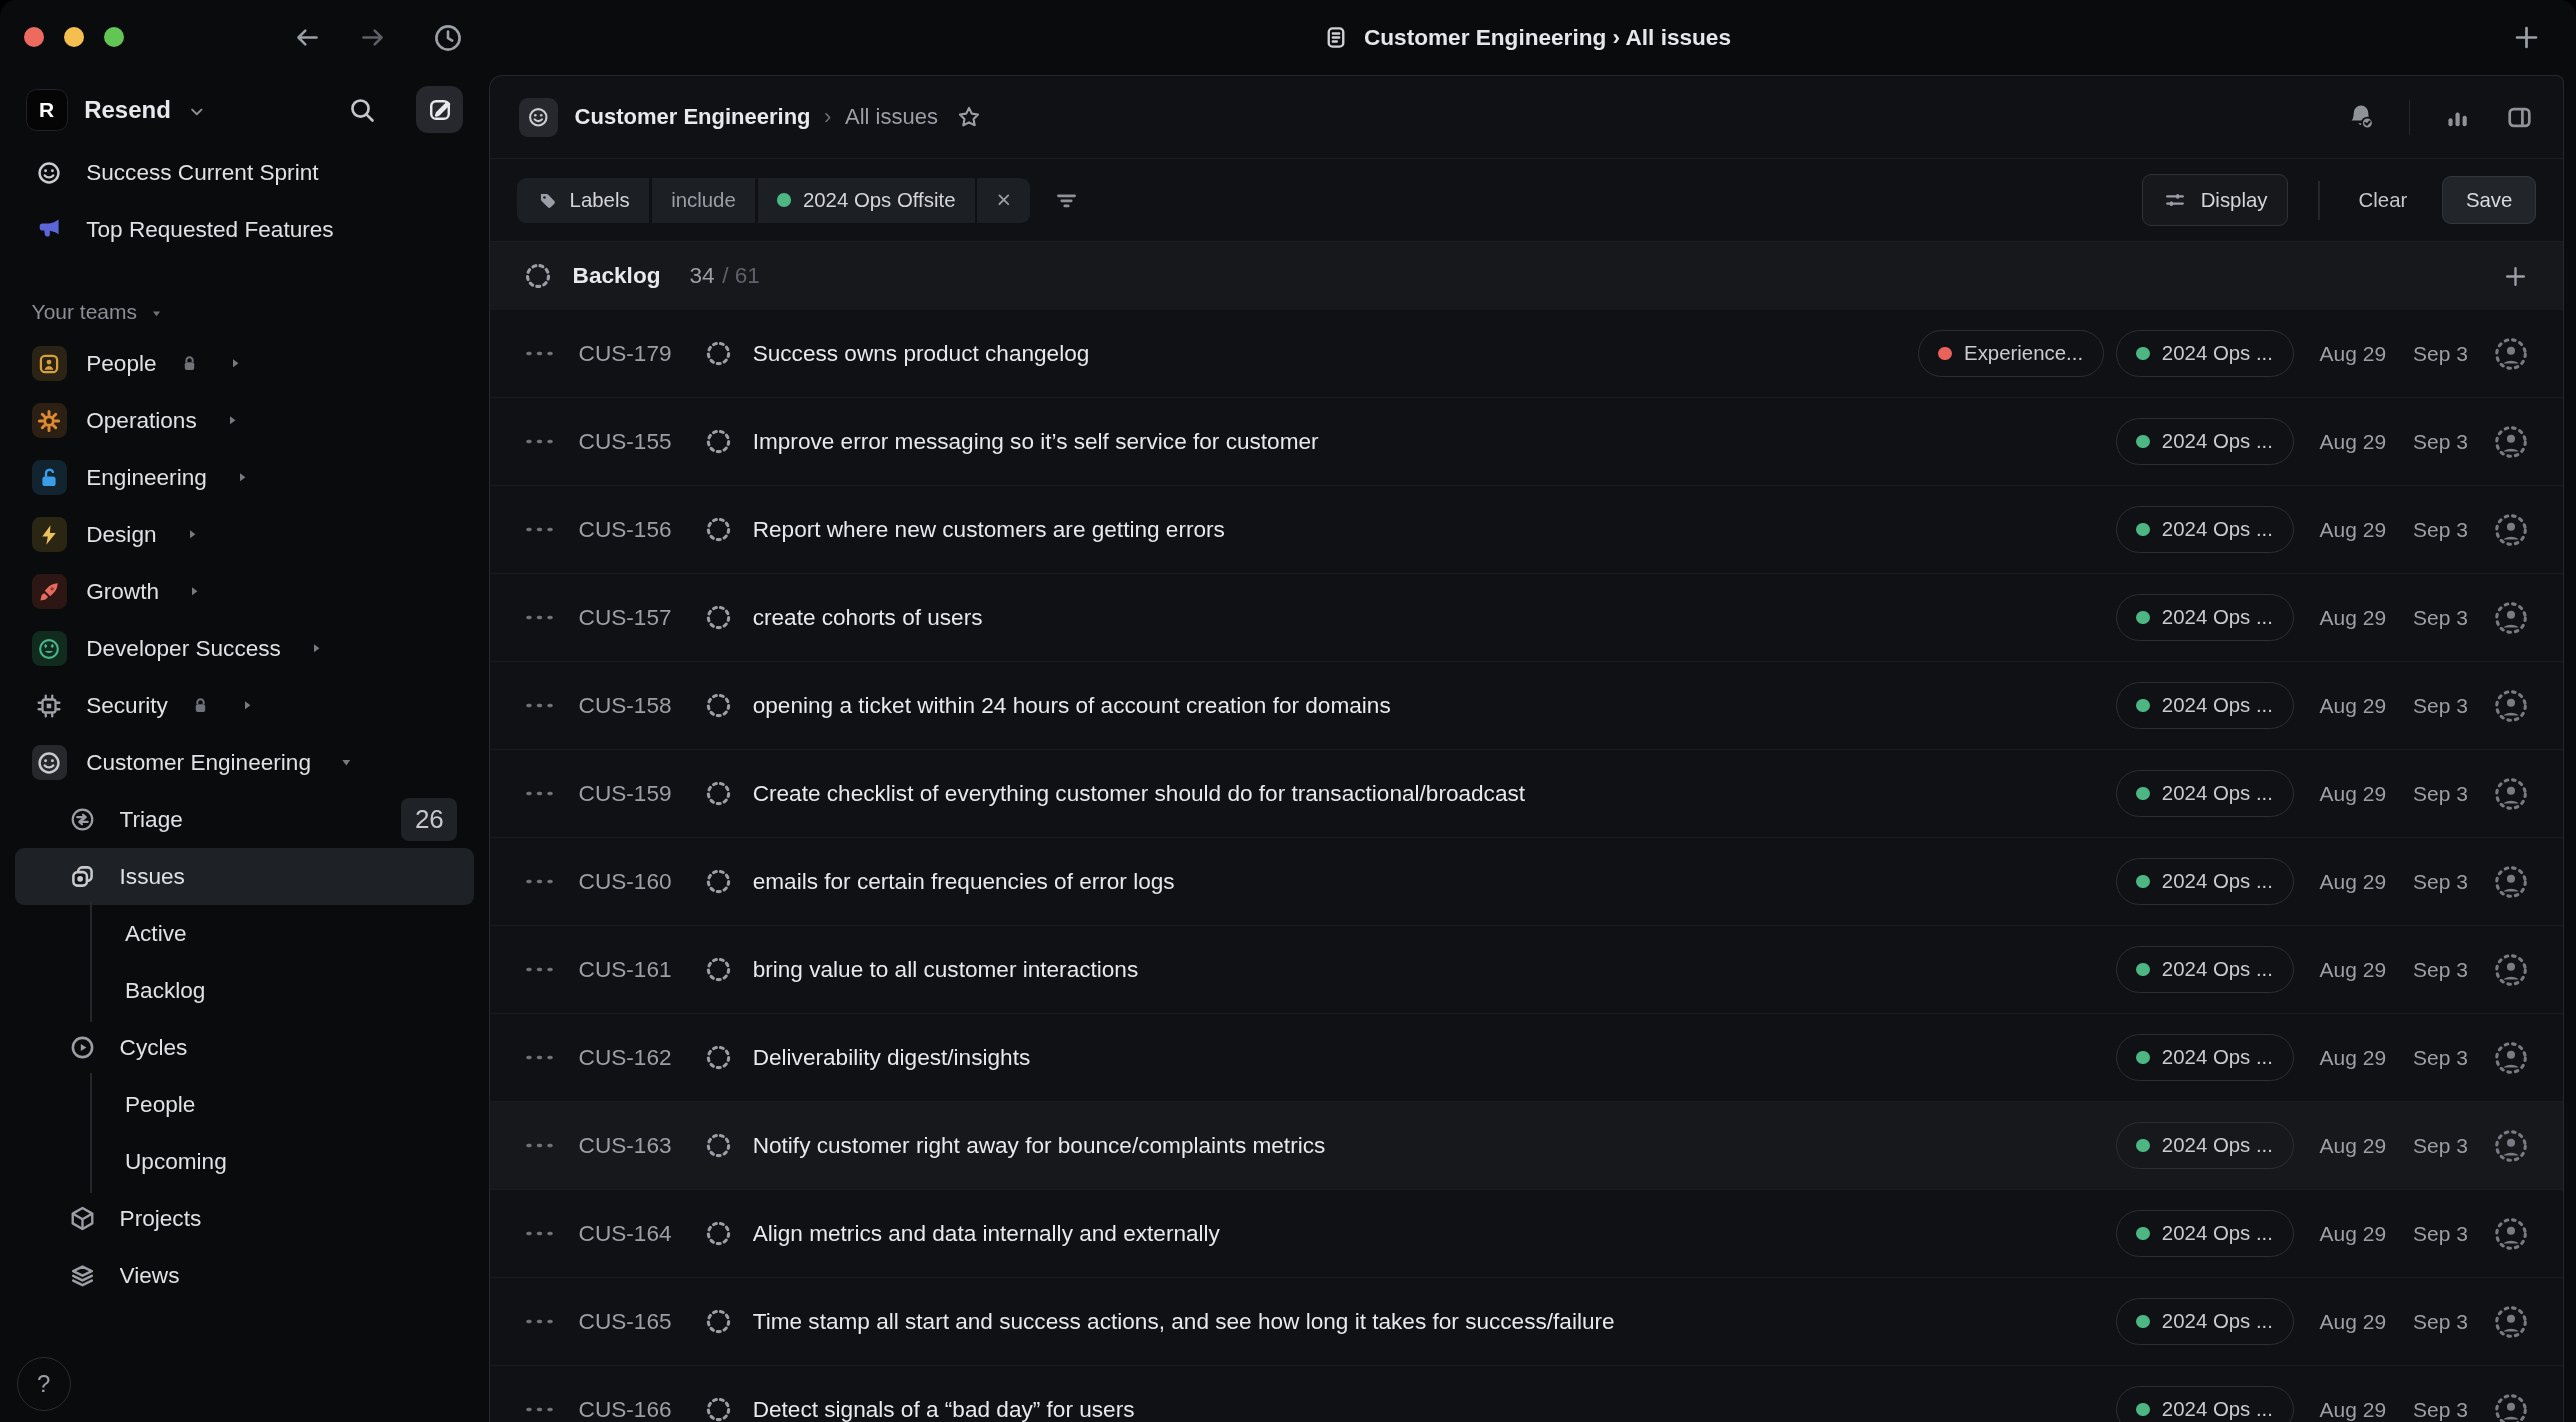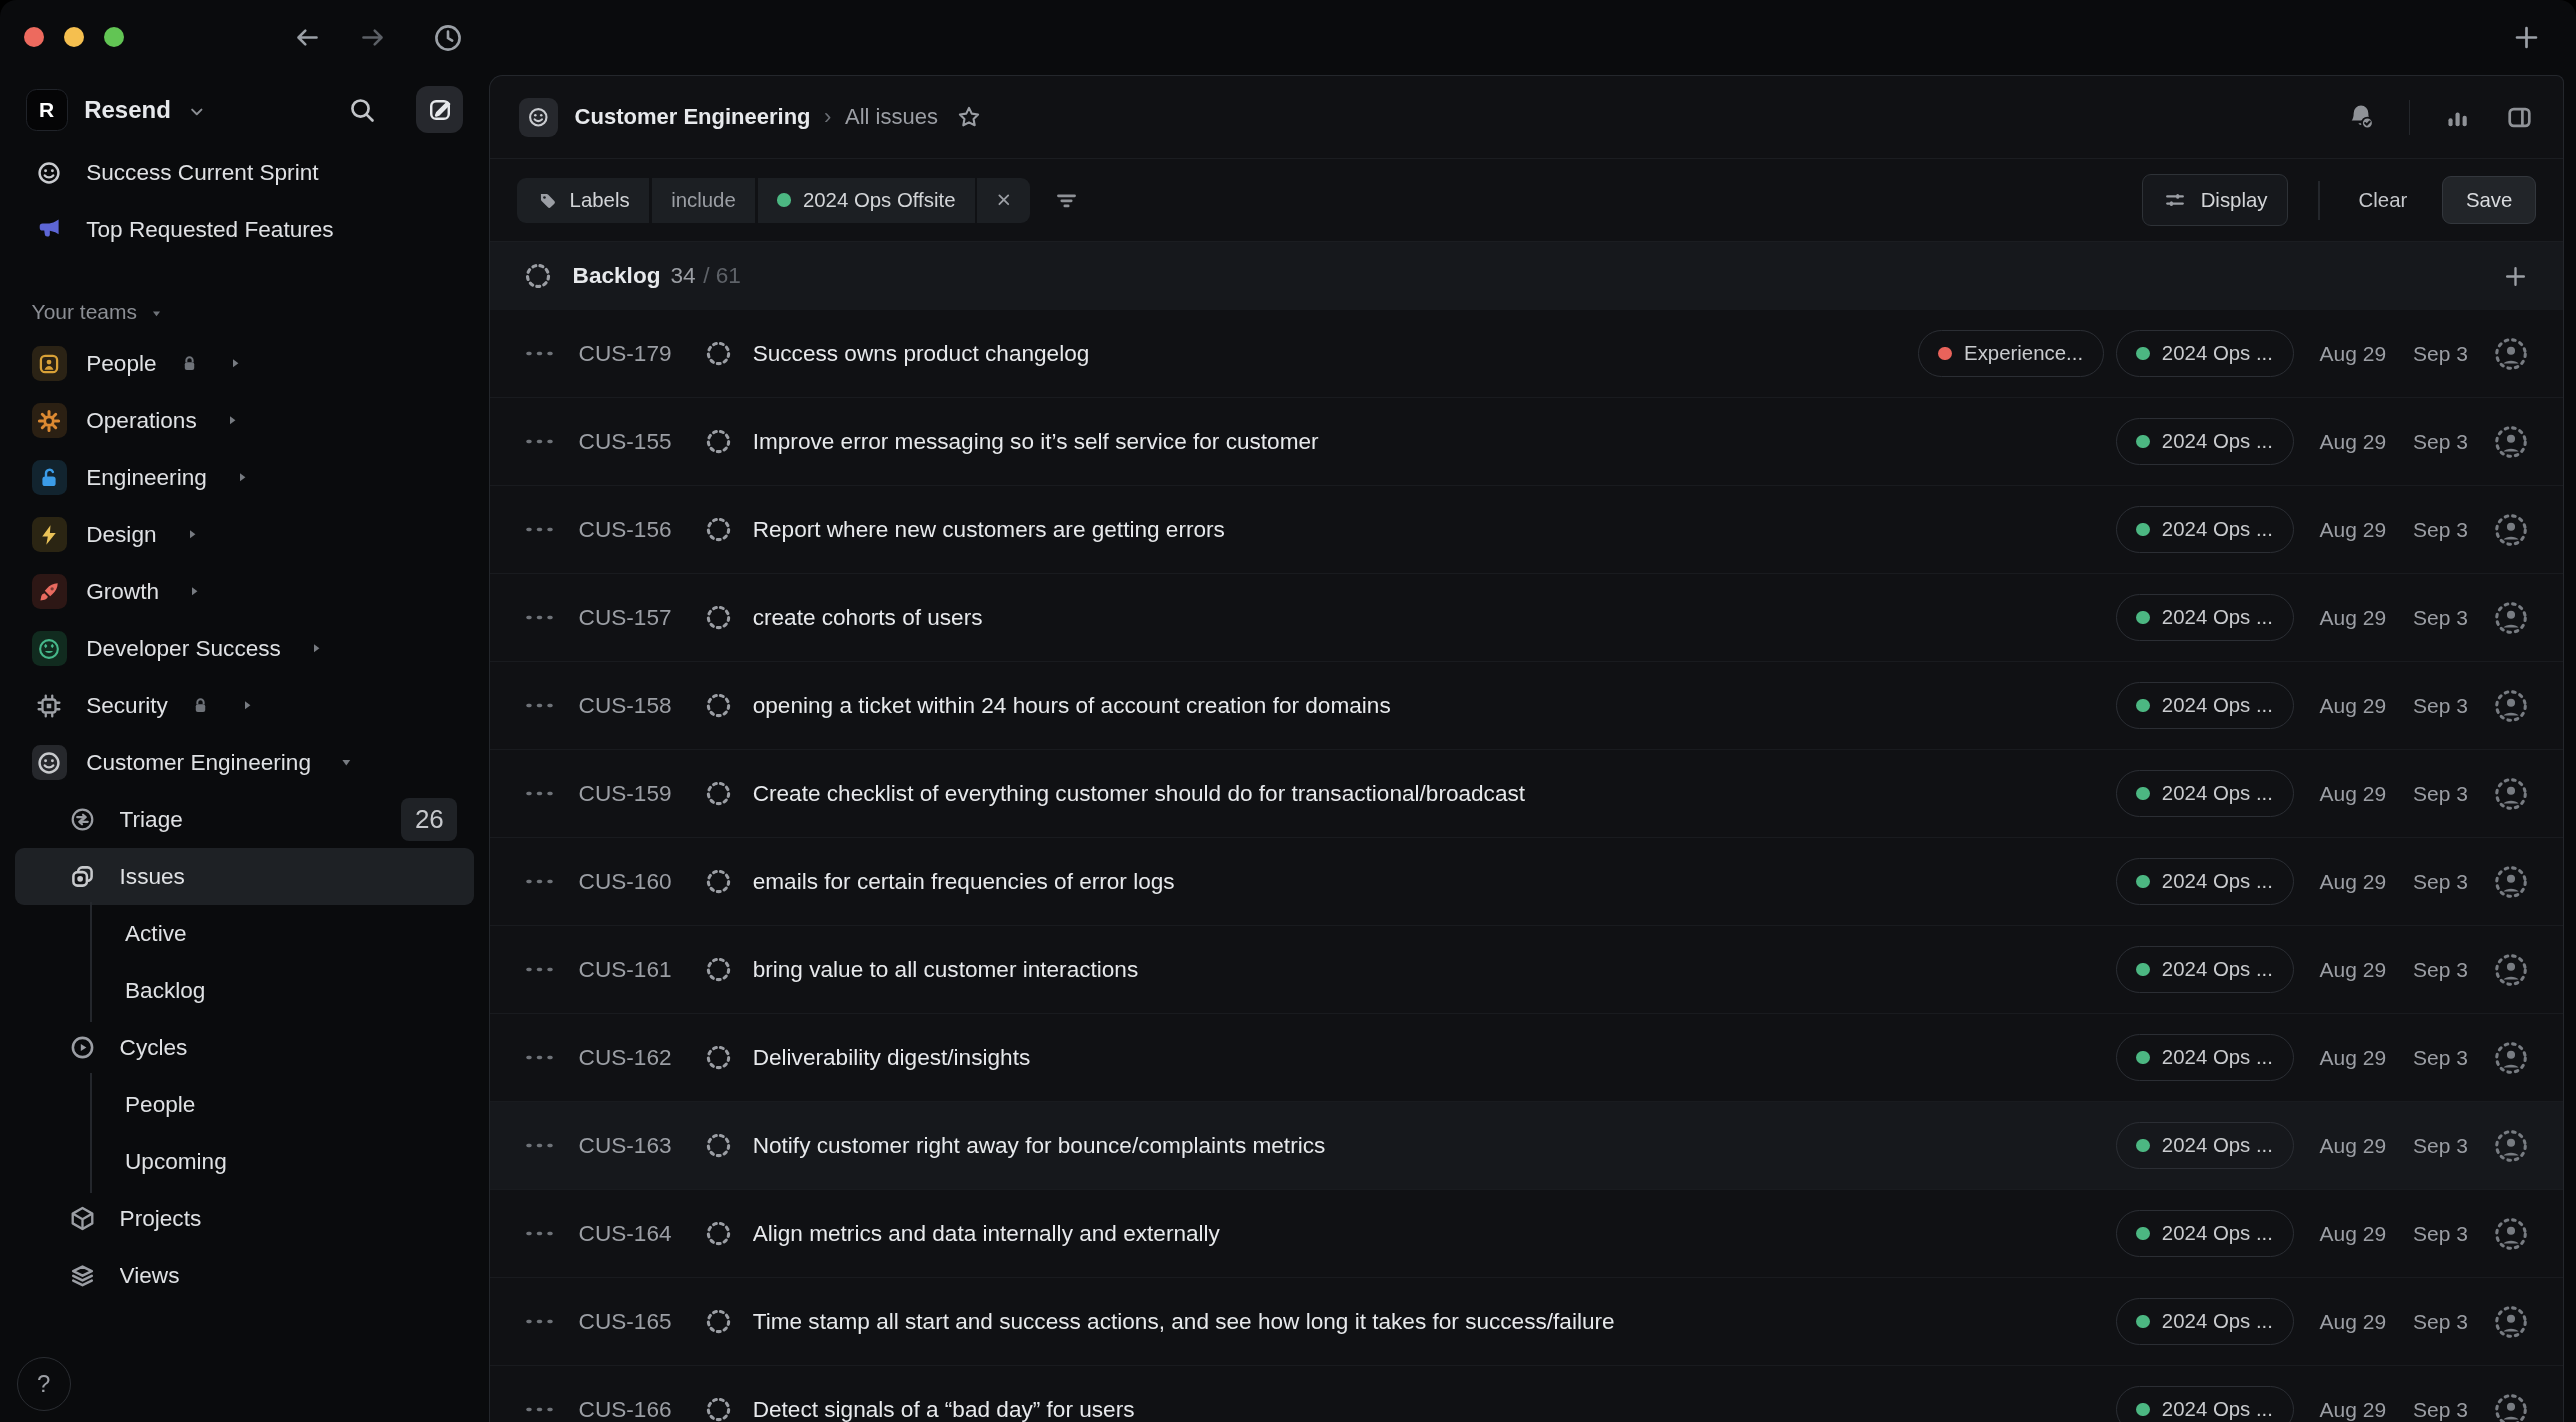--- a/index.html
+++ b/index.html
@@ -85,21 +85,21 @@
   .fb-div { width:1.5px; height:39px; background:#24272c; margin:0 30px; }
   .clear-btn { font-size:20.4px; color:#c5c7cb; padding:0 9px; }
   .save-btn { background:#222529; border:1.5px solid #33373d; border-radius:9px; height:48px; padding:0 22.6px;
     font-size:20.4px; color:#d9dbde; display:flex; align-items:center; margin-left:26px; }
 
   
   .section-header { height:68px; flex:none; background:#16181c; display:flex; align-items:center;
     padding:0 33px; }
   .sh-icon { color:#9b9ea4; margin-right:19.6px; }
   .sh-name { font-size:22.6px; font-weight:700; color:#e7e9ec; }
-  .sh-count { font-size:22.6px; color:#9b9ea4; margin-left:10px; }
+  .sh-count { font-size:22.6px; color:#9b9ea4; margin-left:29px; }
   .sh-total { font-size:22.6px; color:#5e6268; margin-left:7.5px; }
   .sh-plus { margin-left:auto; color:#9b9ea4; }
 
   
   .rows { flex:1; overflow:hidden; }
   .issue-row { height:88px; display:flex; align-items:center; padding:0 33px; border-bottom:1.5px solid #191b1f; }
   .issue-row.hl { background:#16181c; }
   .pri { color:#6f7379; flex:none; }
   .iid { width:118px; margin-left:22.6px; color:#9b9ea4; font-size:22.6px; flex:none; }
   .istatus { color:#9b9ea4; margin:0 19.6px 0 7.5px; flex:none; }
@@ -133,20 +133,29 @@
             <path d="M3 8h9.8M9.2 4.2 13 8l-3.8 3.8"></path>
           </svg>
       </span>
       <span class="nav-ic" style="margin-left:9px">
         <svg width="32" height="32" viewBox="0 0 16 16" fill="none" stroke="currentColor" stroke-width="1.3" stroke-linecap="round">
             <circle cx="8" cy="8" r="5.8"></circle>
             <path d="M8 4.8V8l2.1 1.3"></path>
           </svg>
       </span>
     </div>
+    <div class="win-title">
+      <span class="ic">
+        <svg width="27" height="27" viewBox="0 0 16 16" fill="none" stroke="currentColor" stroke-width="1.4" stroke-linecap="round">
+            <rect x="4" y="2.6" width="8.6" height="10.8" rx="2.2"></rect>
+            <path d="M6.4 5.6h3.8M6.4 8h3.8M6.4 10.4h2.4"></path>
+          </svg>
+      </span>
+      <span>Customer Engineering › All issues</span>
+    </div>
     <span class="win-plus">
       <svg width="33" height="33" viewBox="0 0 16 16" fill="none" stroke="currentColor" stroke-width="1.3" stroke-linecap="round">
           <path d="M8 3.4v9.2M3.4 8h9.2"></path>
         </svg>
     </span>
   </div>
 
   <aside class="sidebar">
     <div class="ws-row">
       <span class="ws-logo">R</span>

